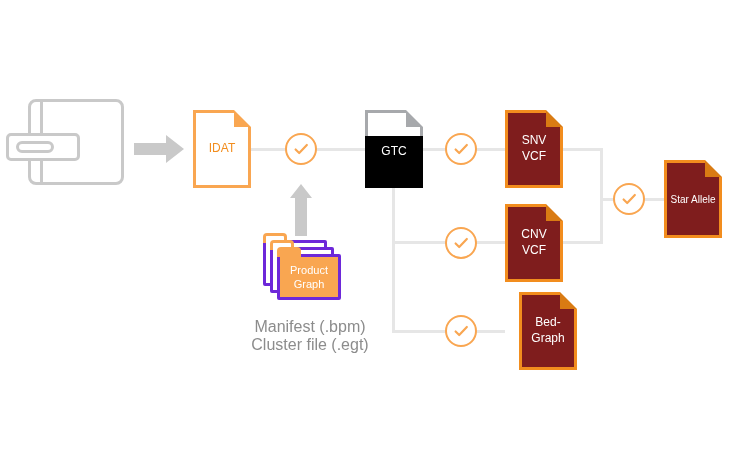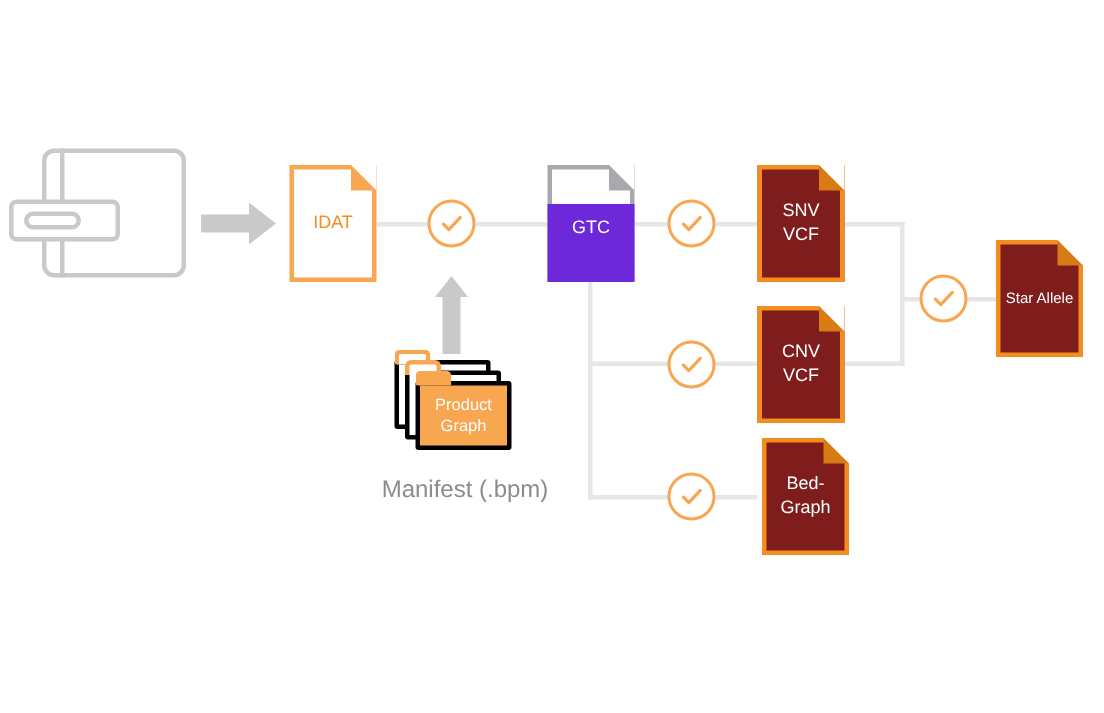--- a/index.html
+++ b/index.html
@@ -16,37 +16,37 @@
   .doc::after{content:"";position:absolute;top:-3px;right:-3px;width:0;height:0;
               border-style:solid;border-width:0 17px 17px 0;}
   .doc.solid{background:#7f1d1d;border-color:#F28D1E;color:#fff;}
   .doc.solid::after{border-color:#fff #fff #D97B13 #D97B13;}
   .doc.outline-orange{border-color:#F9A651;color:#F28D1E;}
   .doc.outline-orange::after{border-color:#fff #fff #F9A651 #F9A651;}
   .doc.outline-gray{border-color:#A7A9AC;color:#fff;}
   .doc.outline-gray::after{border-color:#fff #fff #A7A9AC #A7A9AC;}
   .doc .two-line span{display:block;}
   .doc.small-label{font-size:10px;align-items:center;}
-  .gtc-band{position:absolute;left:-3px;right:-3px;top:23px;bottom:-3px;background:#6d28d9;
+  .gtc-band{position:absolute;left:-3px;right:-3px;top:23px;bottom:-3px;background:#000000;
             color:#fff;text-align:center;padding-top:8px;font-size:12px;}
 
   
   .circle{position:absolute;width:32px;height:32px;box-sizing:border-box;border:2px solid #F9A651;
           border-radius:50%;background:#fff;z-index:4;display:flex;align-items:center;justify-content:center;}
   .circle svg{display:block;}
 
   
   .arrow-shaft{position:absolute;background:#C9C9C9;z-index:2;}
   .arrow-head-right{position:absolute;width:0;height:0;border-top:14px solid transparent;
           border-bottom:14px solid transparent;border-left:18px solid #C9C9C9;z-index:2;}
   .arrow-head-up{position:absolute;width:0;height:0;border-left:11px solid transparent;
           border-right:11px solid transparent;border-bottom:14px solid #C9C9C9;z-index:2;}
 
   
-  .sheet{position:absolute;width:64px;height:46px;box-sizing:border-box;border:3px solid #000000;
+  .sheet{position:absolute;width:64px;height:46px;box-sizing:border-box;border:3px solid #6d28d9;
          background:#fff;border-radius:2px;z-index:3;}
   .sheet::before{content:"";position:absolute;top:-10px;left:-3px;width:24px;height:10px;
          box-sizing:border-box;border:3px solid #F9A651;border-bottom:0;border-radius:4px 4px 0 0;background:#fff;}
   .sheet.front{background:#F9A651;display:flex;align-items:center;justify-content:center;
          color:#fff;font-size:11px;line-height:1.3;text-align:center;z-index:4;}
   .sheet.front::before{background:#F9A651;}
   .sheet .two-line span{display:block;}
 
   
   .caption{position:absolute;color:#8C8C8C;font-size:16px;line-height:18px;text-align:center;z-index:3;}
@@ -127,21 +127,21 @@
       <span>VCF</span>
     </div>
   </div>
 
   <div class="circle" style="left:445px;top:315px;">
     <svg width="18" height="18" viewBox="0 0 20 20">
       <path d="M4 10.5l4 4 8.5-9" stroke="#F9A651" stroke-width="2.4" fill="none" stroke-linecap="round" stroke-linejoin="round"></path>
     </svg>
   </div>
 
-  <div class="doc solid" style="left:508px;top:292px;justify-content:center;">
+  <div class="doc solid" style="left:519px;top:292px;justify-content:center;">
     <div class="two-line">
       <span>Bed-</span>
       <span>Graph</span>
     </div>
   </div>
 
   <div class="circle" style="left:613px;top:183px;">
     <svg width="18" height="18" viewBox="0 0 20 20">
       <path d="M4 10.5l4 4 8.5-9" stroke="#F9A651" stroke-width="2.4" fill="none" stroke-linecap="round" stroke-linejoin="round"></path>
     </svg>
@@ -158,15 +158,16 @@
   <div class="sheet" style="left:270px;top:247px;"></div>
   <div class="sheet front" style="left:277px;top:254px;">
     <div class="two-line">
       <span>Product</span>
       <span>Graph</span>
     </div>
   </div>
 
   <div class="caption" style="left:225px;top:318px;width:170px;">
     <div>Manifest (.bpm)</div>
+    <div>Cluster file (.egt)</div>
   </div>
 
 </div>
 
 </body></html>

